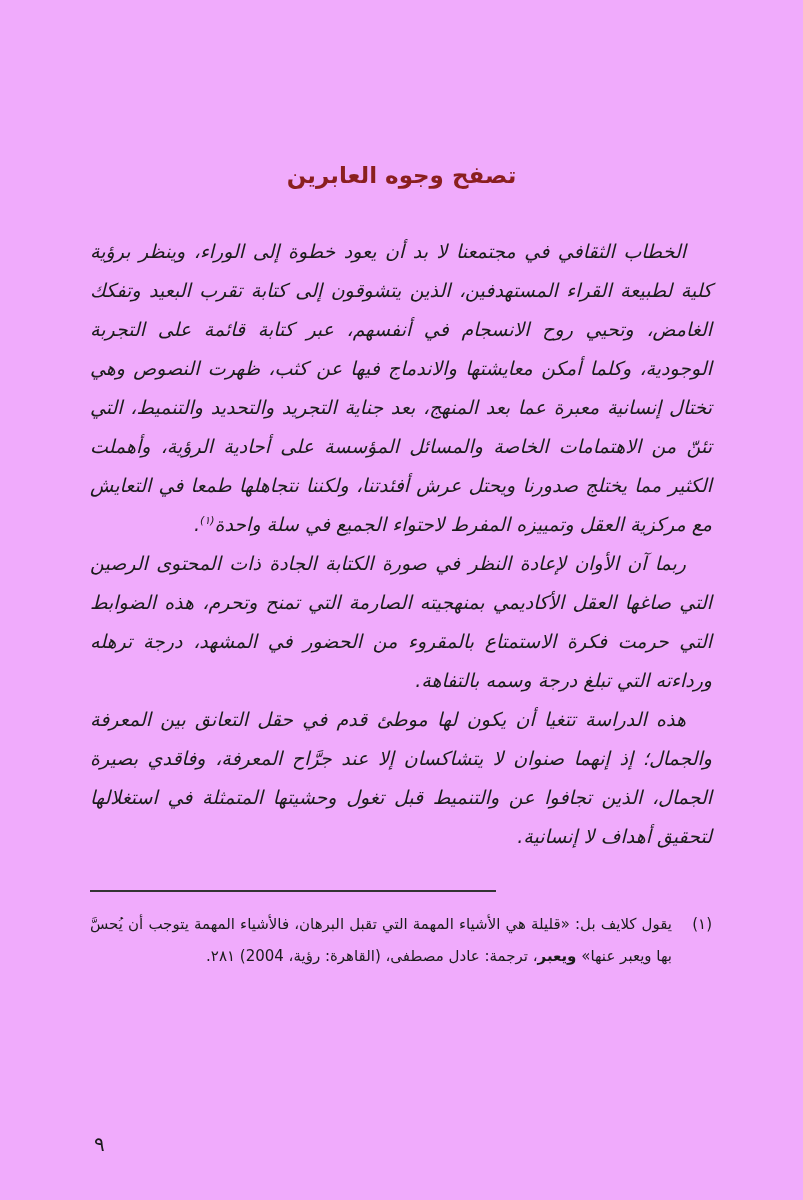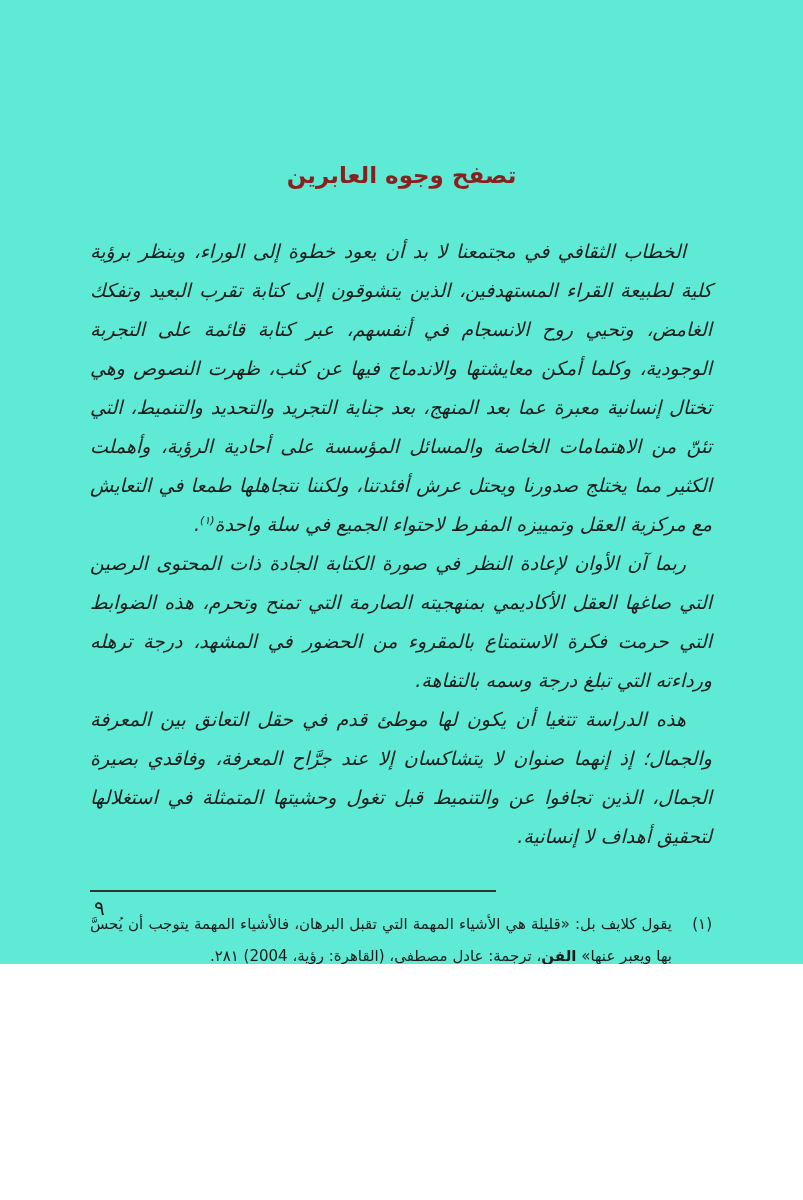--- a/index.html
+++ b/index.html
@@ -1,22 +1,22 @@
 <!DOCTYPE html>
 <html lang="ar" dir="rtl"><head>
 <meta charset="utf-8">
 <style>
   * { box-sizing: border-box; }
   html, body { margin: 0; padding: 0; background: #ffffff; }
 
   .page {
     position: relative;
     width: 803px;
-    height: 964px;
-    background: #5eead4;
+    height: 1200px;
+    background: #f0abfc;
     direction: rtl;
     font-family: "DejaVu Sans", sans-serif;
     color: #1b1b1b;
     overflow: hidden;
   }
 
   .chapter-title {
     margin: 162px 0 44px 0;
     text-align: center;
     font-size: 23px;
@@ -90,19 +90,19 @@
 
     <p class="para">هذه الدراسة تتغيا أن يكون لها موطئ قدم في حقل التعانق بين المعرفة والجمال؛ إذ إنهما صنوان لا يتشاكسان إلا عند جرَّاح المعرفة، وفاقدي بصيرة الجمال، الذين تجافوا عن والتنميط قبل تغول وحشيتها المتمثلة في استغلالها لتحقيق أهداف لا إنسانية.</p>
   </div>
 
   <div class="footnote-area">
 
     <div class="fn-rule"></div>
 
     <div class="footnote">
       <span class="fn-marker">(١)</span>
-      <span class="fn-text"><span>يقول كلايف بل: «قليلة هي الأشياء المهمة التي تقبل البرهان، فالأشياء المهمة يتوجب أن يُحسَّ بها ويعبر عنها» </span><b>الفن</b><span>، ترجمة: عادل مصطفى، (القاهرة: رؤية، 2004) ٢٨١.</span></span>
+      <span class="fn-text"><span>يقول كلايف بل: «قليلة هي الأشياء المهمة التي تقبل البرهان، فالأشياء المهمة يتوجب أن يُحسَّ بها ويعبر عنها» </span><b>ويعبر</b><span>، ترجمة: عادل مصطفى، (القاهرة: رؤية، 2004) ٢٨١.</span></span>
     </div>
   </div>
 
   <div class="page-number">٩</div>
 
 </div>
 
 </body></html>

